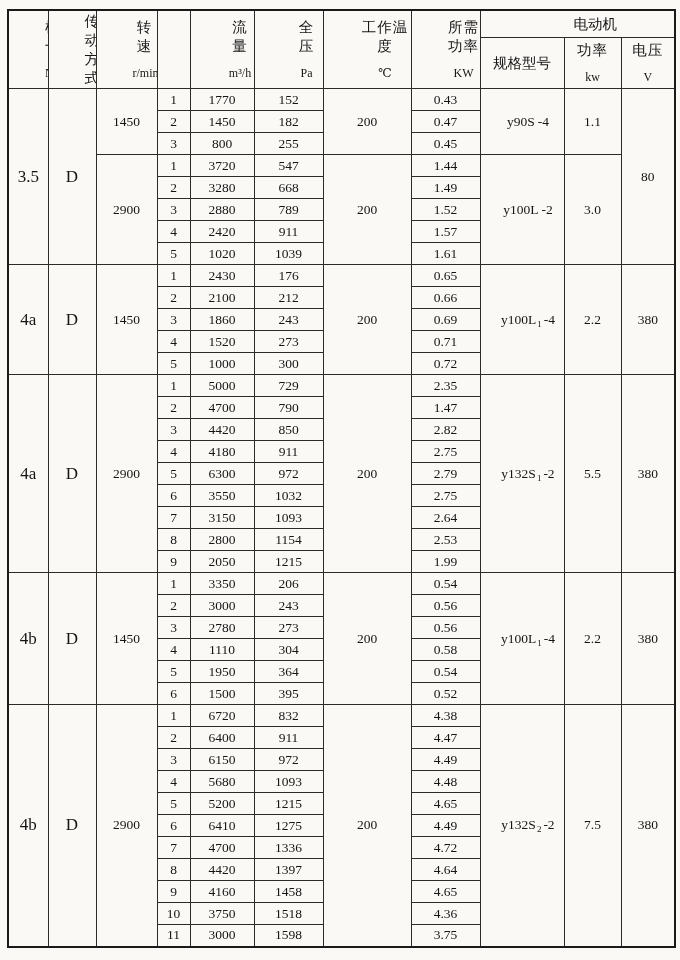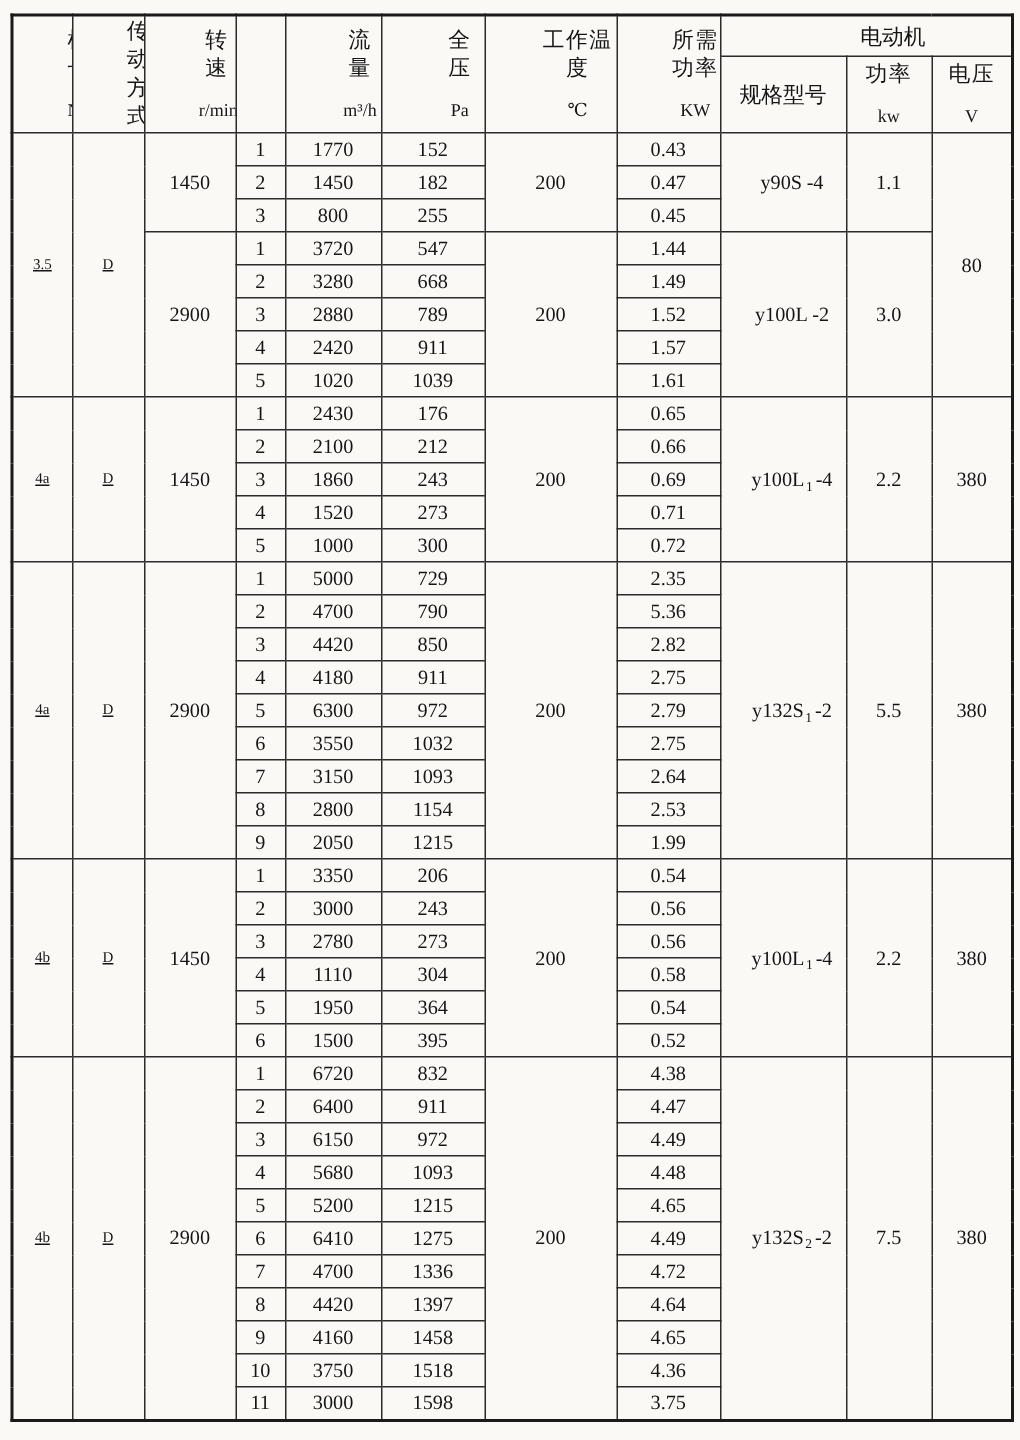--- a/index.html
+++ b/index.html
@@ -40,21 +40,21 @@
     margin-top: 8px;
     letter-spacing: 0;
   }
   thead tr.h-top th { height: 26px; font-size: 14.5px; padding-left: 36px; }
   thead tr.h-bottom th { height: 50px; font-size: 14.5px; }
   thead th.two-line { height: 76px; }
   tbody tr { height: 22px; }
   tbody td {
     font-size: 13.5px;
   }
-  td.machine-no-cell, td.drive-type-cell { font-size: 10px; text-decoration: underline; }
+  td.machine-no-cell, td.drive-type-cell { font-size: 17px; }
   td.motor-model-cell { font-size: 13.5px; }
   td.motor-model-cell sub {
     font-size: 9px;
     line-height: 0;
     vertical-align: -3px;
   }
   td.motor-model-cell .model-post { margin-left: 2px; }
   td.motor-model-cell .model-base { margin-right: 1px; margin-left: 12px; }
 </style>
 </head>
@@ -230,21 +230,21 @@
           <td rowspan="9" class="temperature-cell">200</td>
           <td class="required-power-cell">2.35</td>
           <td rowspan="9" class="motor-model-cell"><span class="model-base">y132S</span><sub>1</sub><span class="model-post">-2</span></td>
           <td rowspan="9" class="motor-power-cell">5.5</td>
           <td rowspan="9" class="voltage-cell">380</td>
         </tr>
         <tr>
           <td class="serial-cell">2</td>
           <td class="flow-cell">4700</td>
           <td class="pressure-cell">790</td>
-          <td class="required-power-cell">5.36</td>
+          <td class="required-power-cell">1.47</td>
         </tr>
         <tr>
           <td class="serial-cell">3</td>
           <td class="flow-cell">4420</td>
           <td class="pressure-cell">850</td>
           <td class="required-power-cell">2.82</td>
         </tr>
         <tr>
           <td class="serial-cell">4</td>
           <td class="flow-cell">4180</td>

